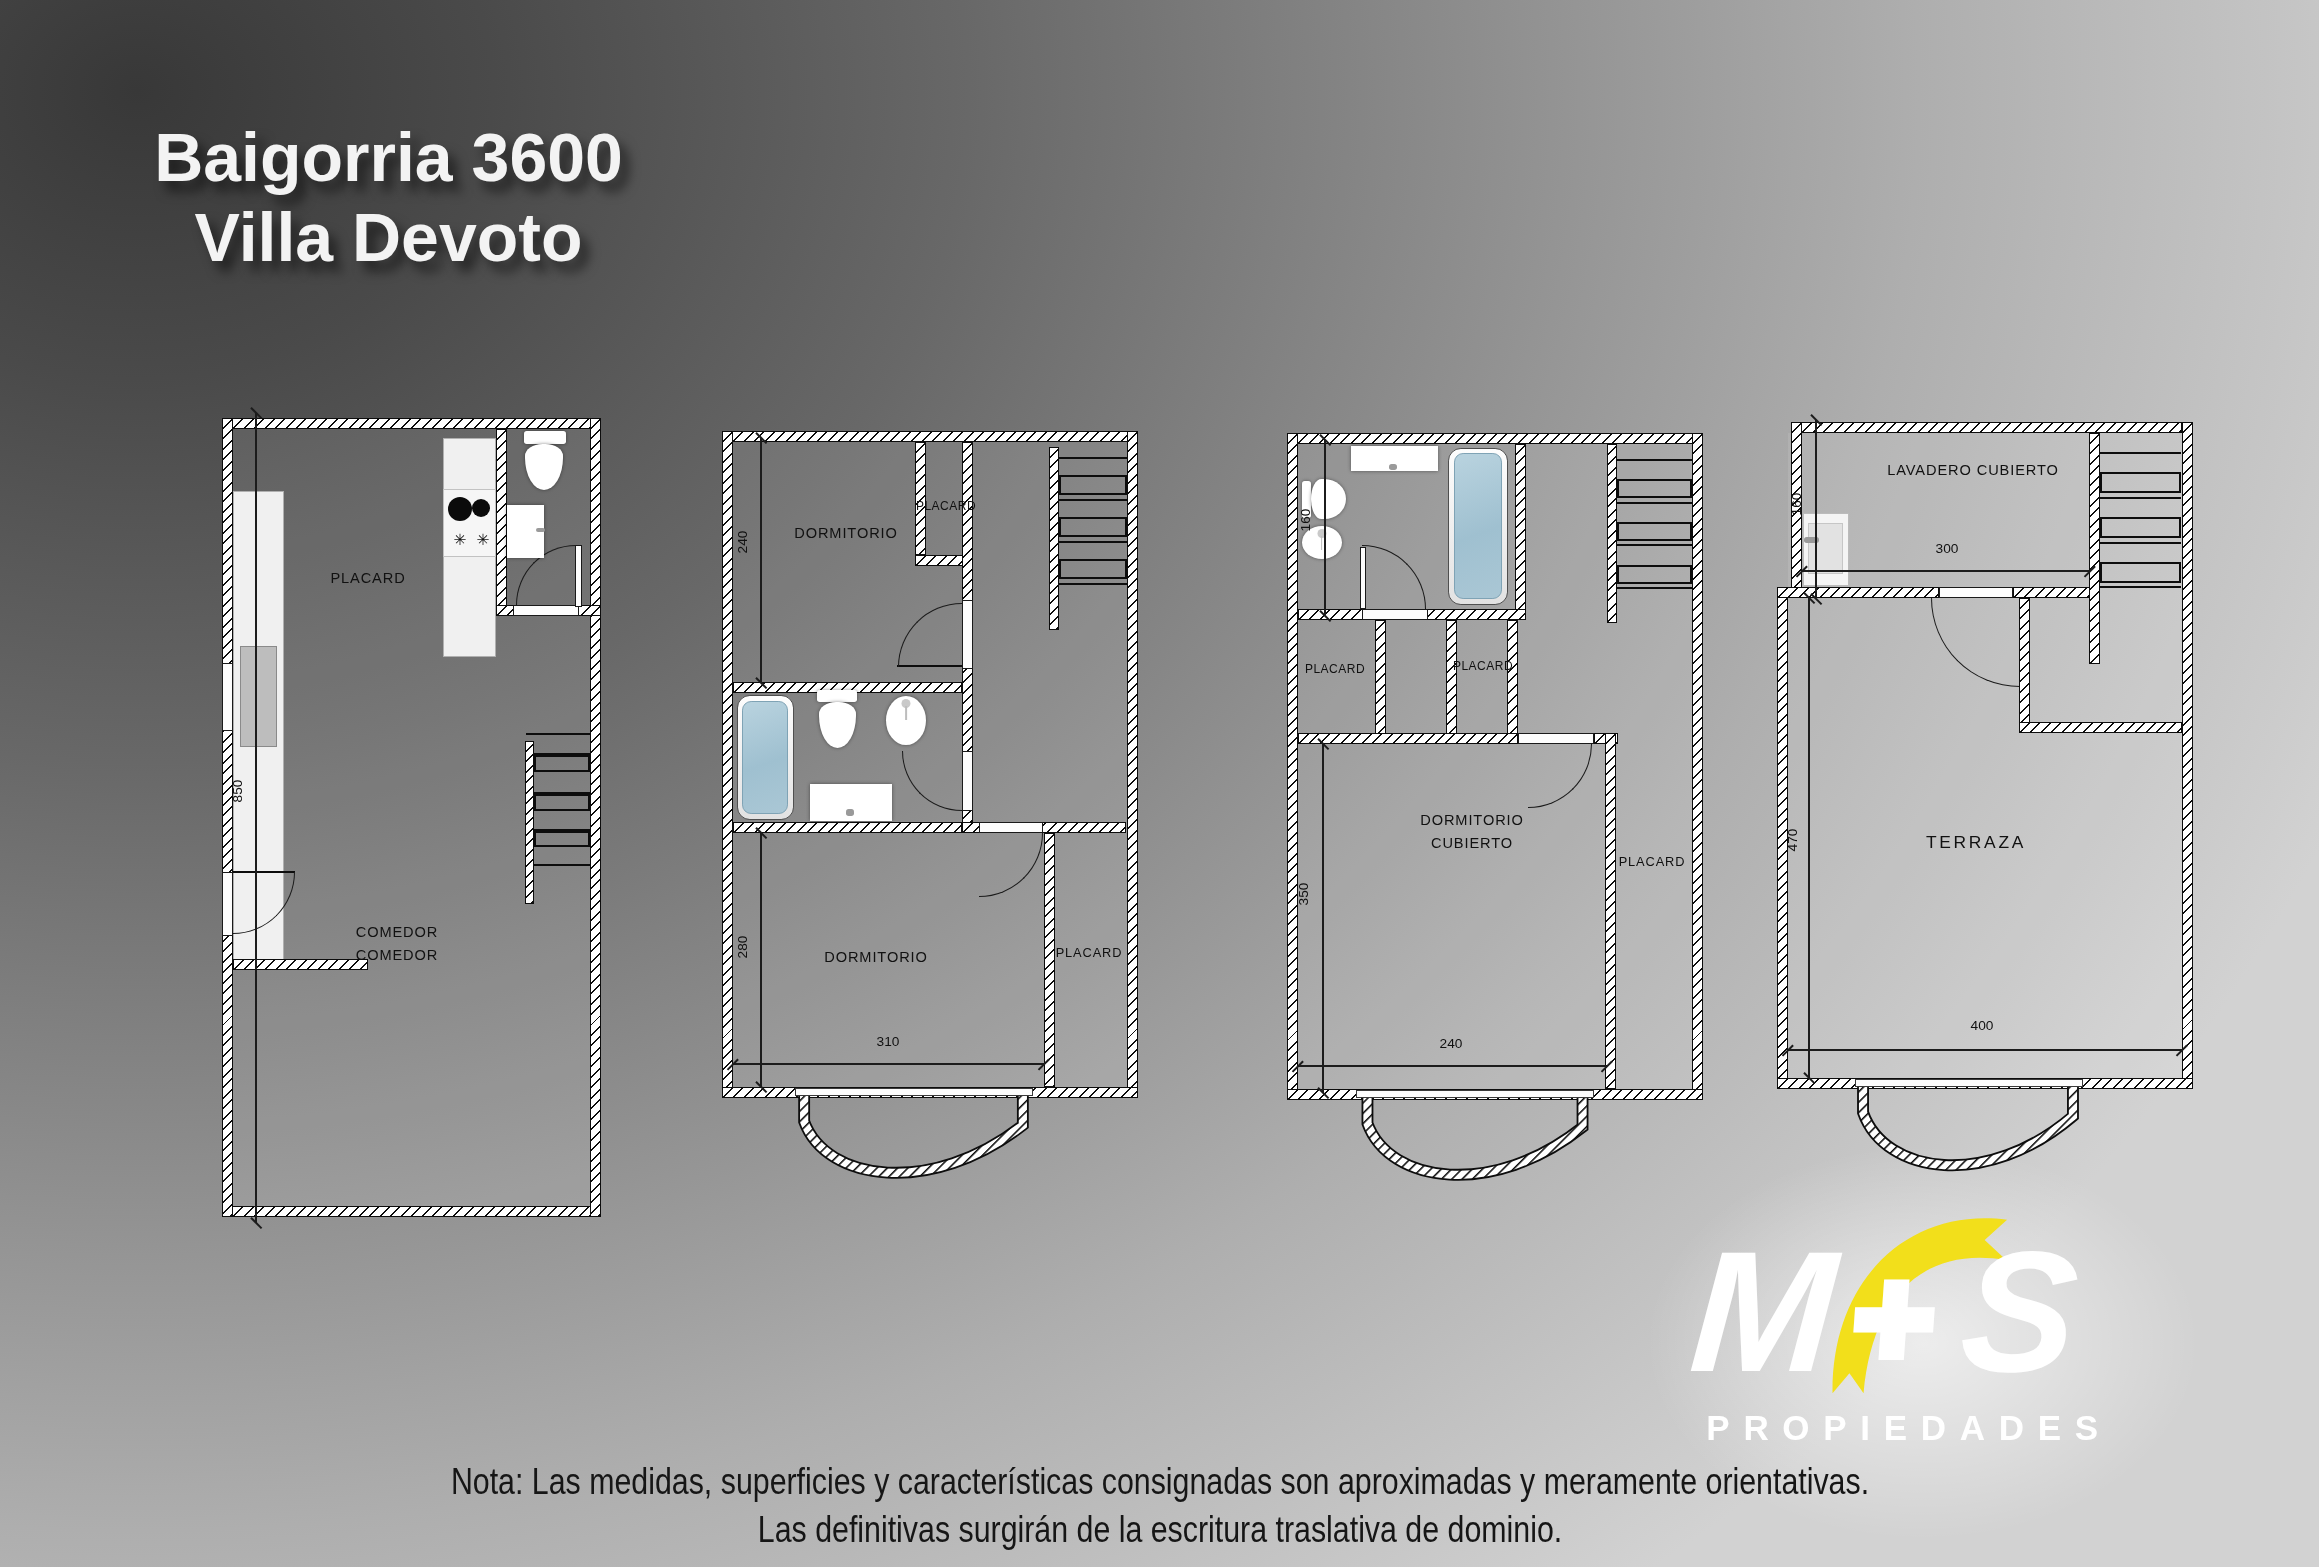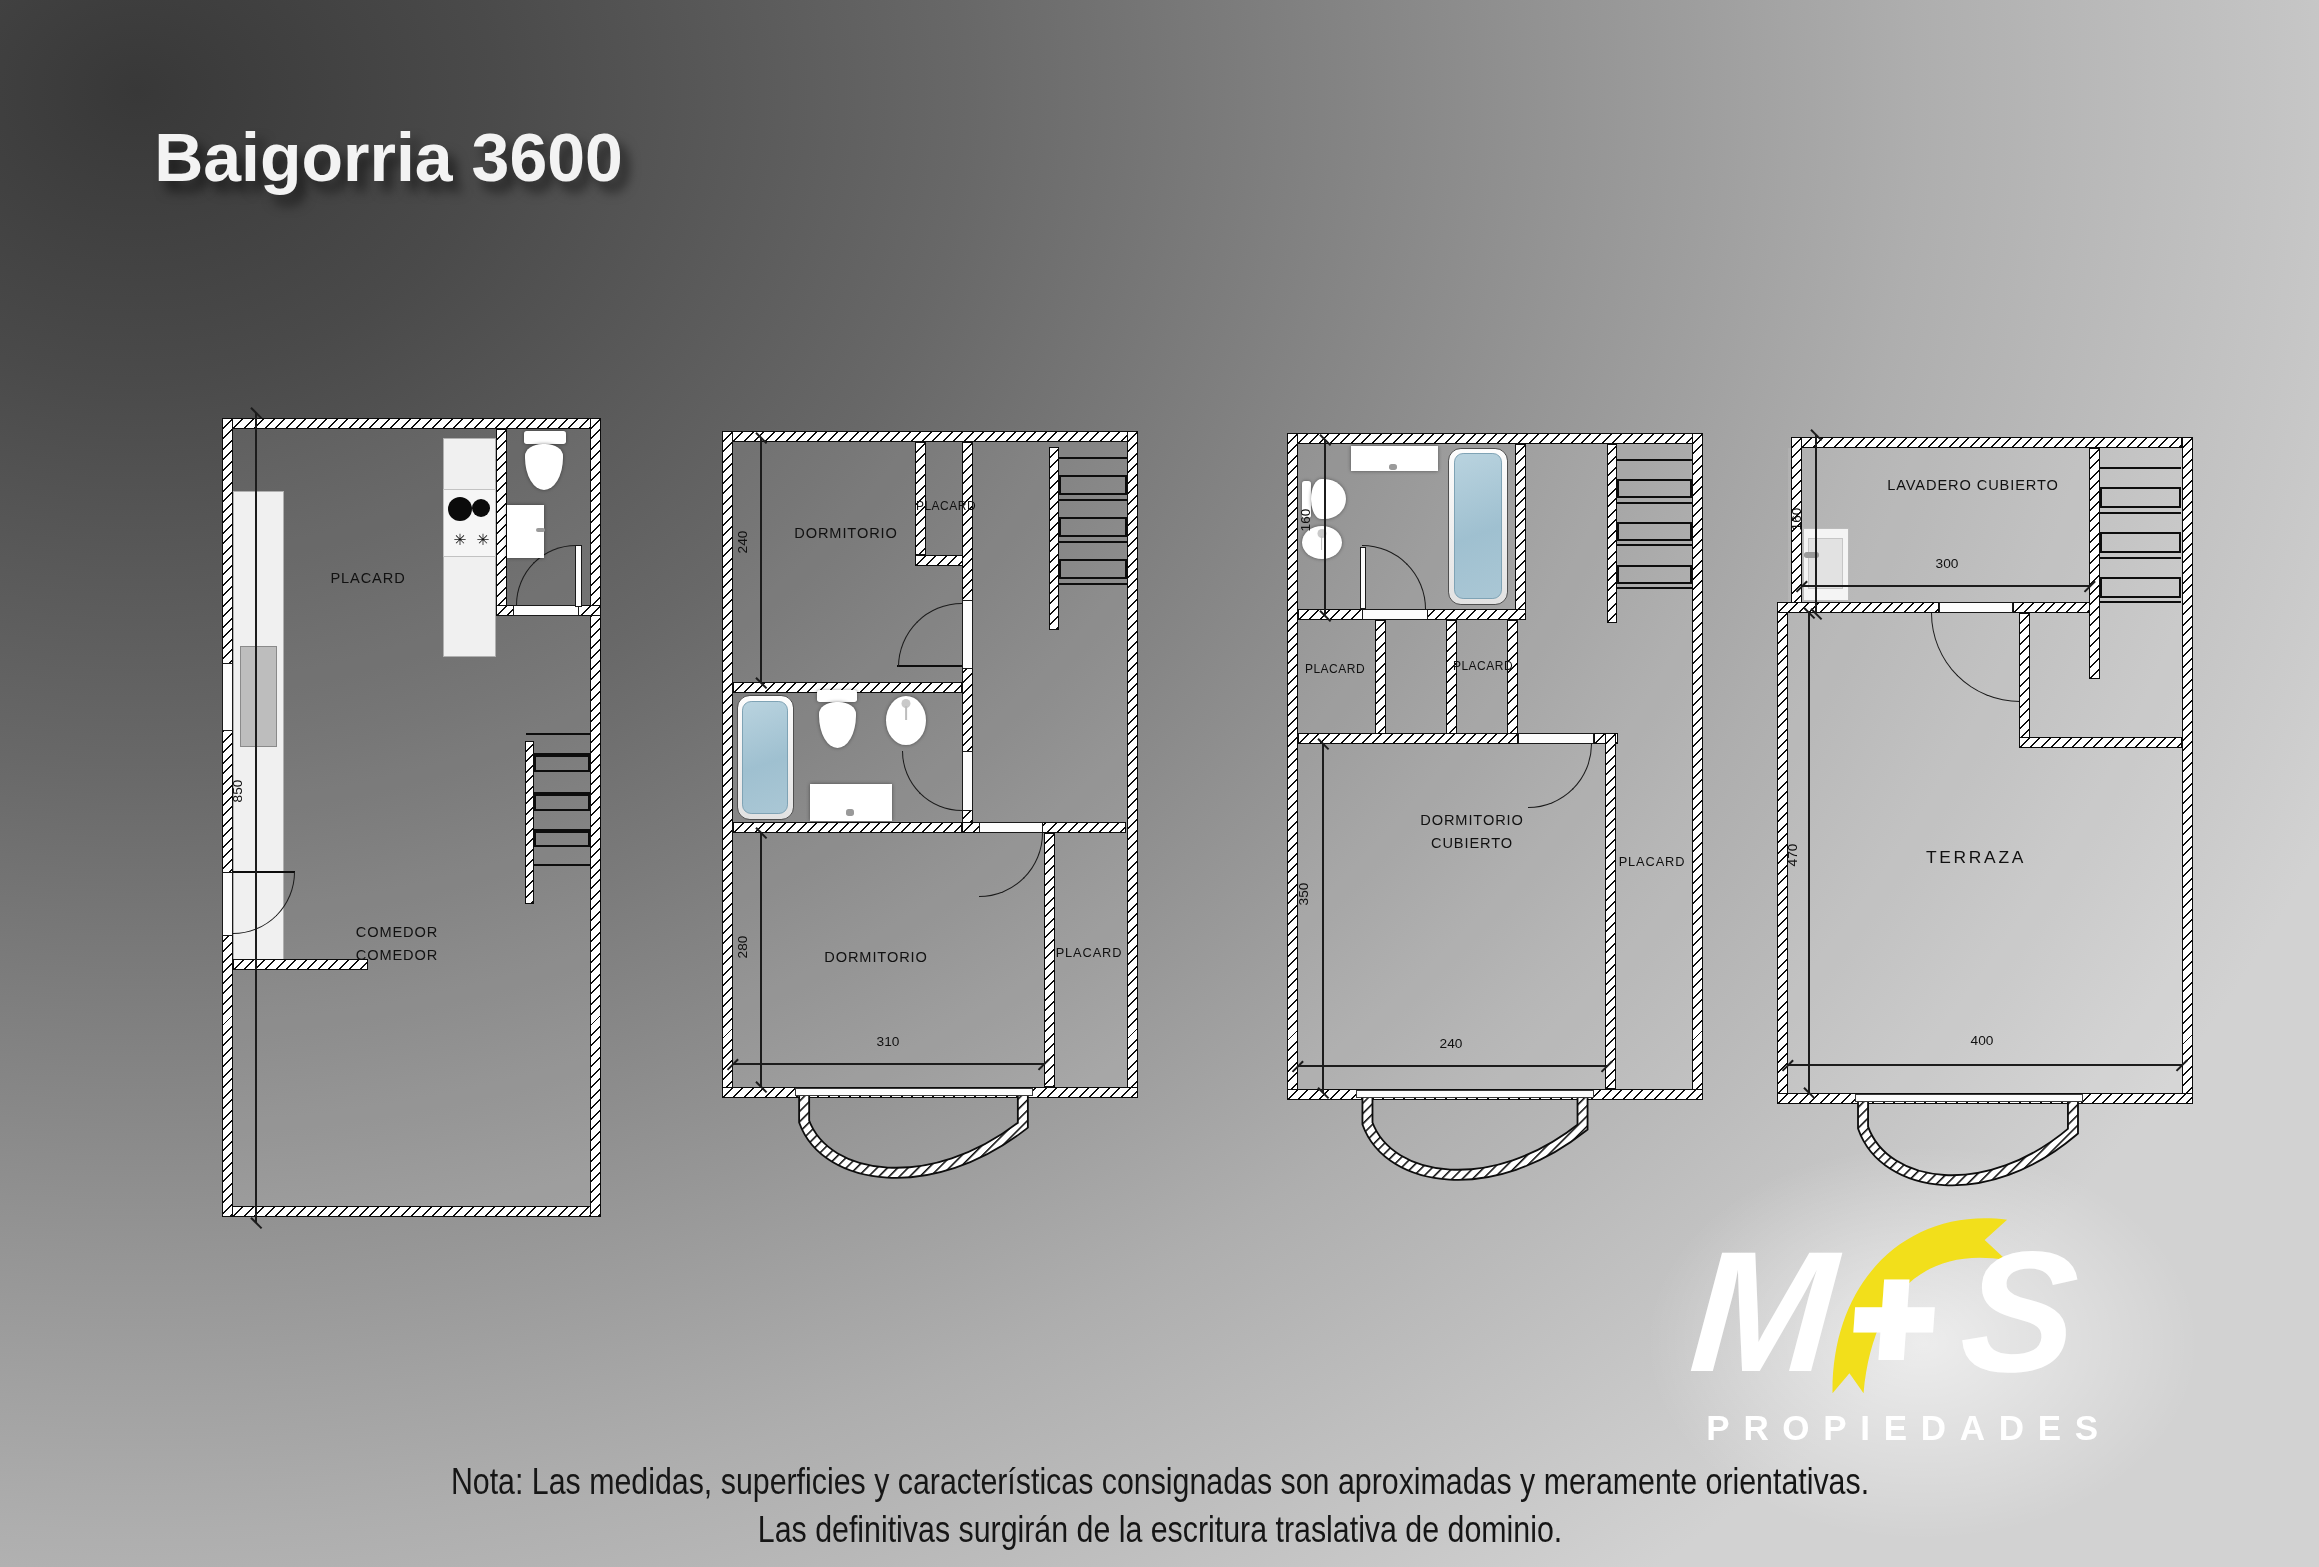--- a/index.html
+++ b/index.html
@@ -99,20 +99,21 @@
   <defs>
     <pattern id="hatch" width="8" height="8" patternUnits="userSpaceOnUse" patternTransform="rotate(45)">
       <rect width="8" height="8" fill="#ffffff"></rect>
       <rect width="1.7" height="8" fill="#0d0d0d"></rect>
     </pattern>
   </defs>
 </svg>
 
 <div class="title">
   <div>Baigorria 3600</div>
+  <div>Villa Devoto</div>
 </div>
 
 <div class="plan" style="left:222px;top:418px;width:379px;height:799px">
   <div class="floor" style="left:11px;top:11px;width:357px;height:777px"></div>
   <div class="wall" style="left:0;top:0;width:379px;height:11px"></div>
   <div class="wall" style="left:0;top:788px;width:379px;height:11px"></div>
   <div class="wall" style="left:0;top:0;width:11px;height:799px"></div>
   <div class="wall" style="left:368px;top:0;width:11px;height:799px"></div>
 
   <div class="wall" style="left:274px;top:11px;width:11px;height:187px"></div>
@@ -271,21 +272,21 @@
   <div class="lbl dimnum rot" style="left:15.5px;top:461px">350</div>
   <div class="hdim" style="left:11px;top:632px;width:309px"></div>
   <div class="lbl dimnum" style="left:164px;top:610px">240</div>
 
   <svg class="balcony" style="left:69px;top:665px" width="238" height="113" viewBox="0 0 260 124">
     <path d="M 12,0 L 12,28 C 36,94 150,110 248,32 L 248,0" fill="none" stroke="#0d0d0d" stroke-width="13"></path>
     <path d="M 12,0 L 12,28 C 36,94 150,110 248,32 L 248,0" fill="none" stroke="url(#hatch)" stroke-width="9"></path>
   </svg>
 </div>
 
-<div class="plan" style="left:1777px;top:437px;width:329px;height:782px">
+<div class="plan" style="left:1777px;top:422px;width:329px;height:782px">
   <div class="floor" style="left:11px;top:11px;width:394px;height:645px"></div>
   <div class="wall" style="left:13.7px;top:0;width:391px;height:11px"></div>
   <div class="wall" style="left:405px;top:0;width:11px;height:667px"></div>
   <div class="wall" style="left:13.7px;top:0;width:11px;height:176px"></div>
   <div class="wall" style="left:0;top:165px;width:11px;height:502px"></div>
   <div class="wall" style="left:0;top:656px;width:416px;height:11px"></div>
   <div class="sill" style="left:78px;top:657px;width:228px;height:8.2px"></div>
 
   <div class="wall" style="left:0;top:165px;width:162px;height:11px"></div>
   <div class="wall" style="left:236px;top:165px;width:77px;height:11px"></div>

